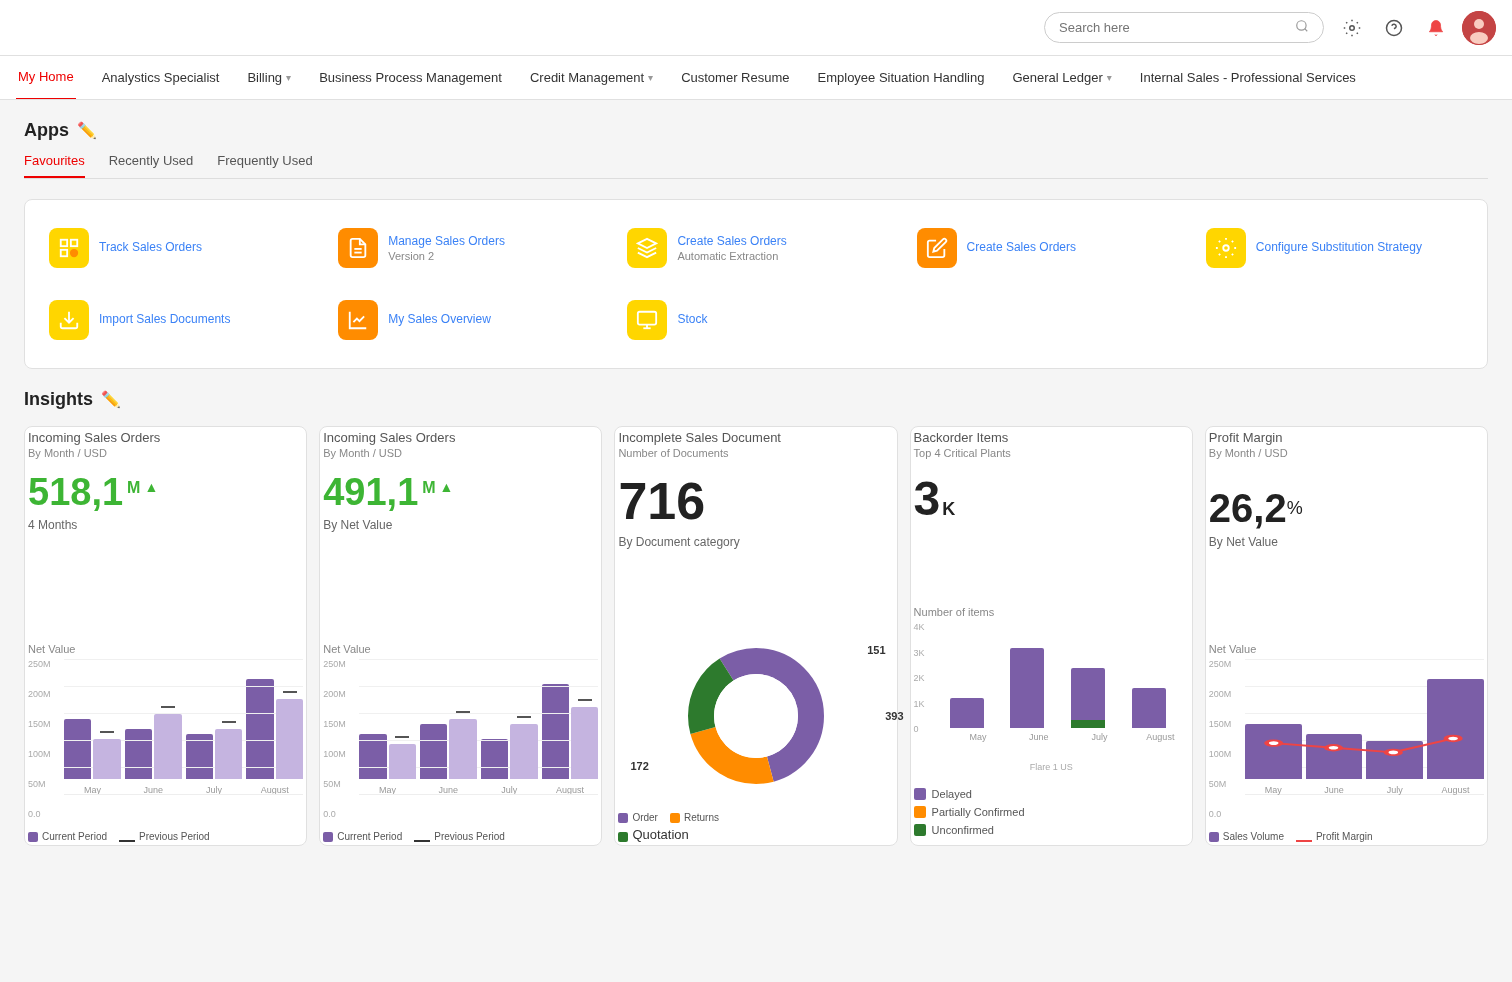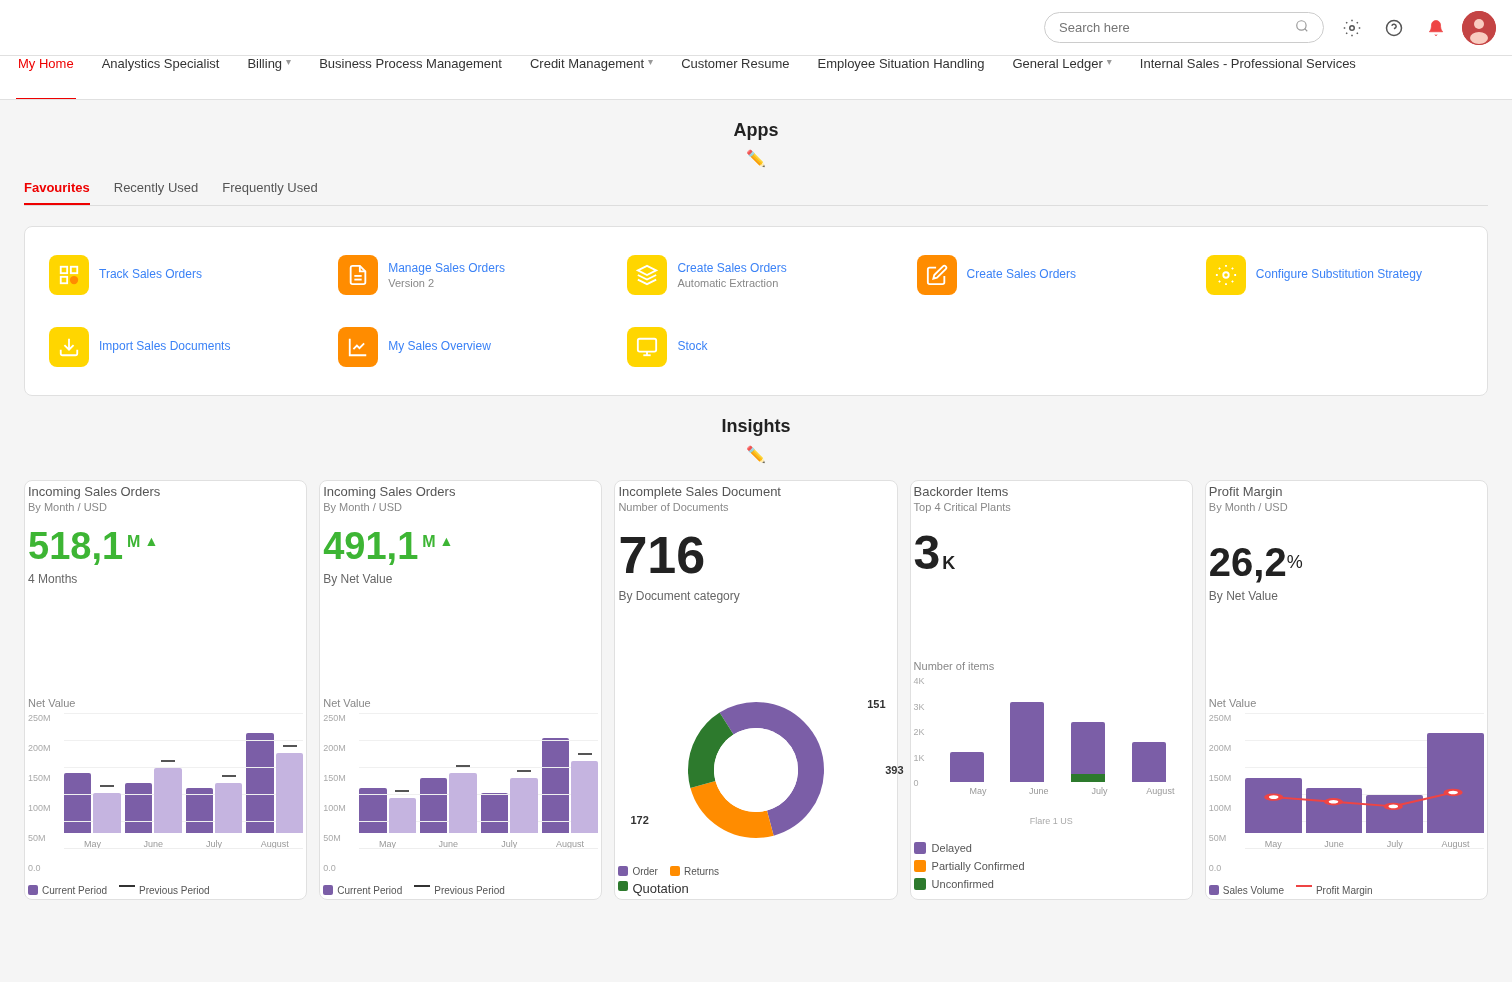--- a/index.html
+++ b/index.html
@@ -71,40 +71,39 @@
       overflow-x: auto;
       white-space: nowrap;
     }
     .nav-item {
       font-size: 13px;
       color: #333;
       cursor: pointer;
       padding: 0 2px;
       height: 44px;
       display: flex;
-      align-items: flex-start;
+      align-items: center;
       gap: 4px;
     }
     .nav-item.active {
       color: #e00;
       border-bottom: 2px solid #e00;
       font-weight: 500;
     }
     .nav-item .chevron { font-size: 10px; color: #999; }
 
     
     .main-content { padding: 20px 24px; }
 
     
     .section-header {
       display: flex;
       align-items: center;
       gap: 8px;
       margin-bottom: 12px;
-      flex-direction: column;
     }
     .section-title {
       font-size: 18px;
       font-weight: 600;
       color: #222;
     }
     .edit-icon {
       font-size: 16px;
       cursor: pointer;
     }
@@ -117,21 +116,21 @@
     }
     .tab-item {
       font-size: 13px;
       color: #555;
       cursor: pointer;
       padding-bottom: 8px;
     }
     .tab-item.active {
       color: #e00;
       border-bottom: 2px solid #e00;
-      font-weight: 700;
+      font-weight: 400;
     }
 
     .apps-grid {
       display: grid;
       grid-template-columns: repeat(5, 1fr);
       gap: 16px;
       margin-bottom: 20px;
       background: #fff;
       border: 1px solid #e0e0e0;
       border-radius: 8px;
@@ -193,21 +192,21 @@
     
     .chart-area { flex: 1; display: flex; flex-direction: column; justify-content: flex-end; }
     .chart-legend {
       display: flex;
       gap: 12px;
       margin-top: 12px;
       font-size: 10px;
       color: #555;
       flex-wrap: wrap;
     }
-    .legend-item { display: flex; align-items: flex-start; gap: 4px; }
+    .legend-item { display: flex; align-items: flex-end; gap: 4px; }
     .legend-dot { width: 10px; height: 10px; border-radius: 2px; }
     .legend-line { width: 16px; height: 2px; background: #333; }
 
     
     .donut-container {
       display: flex;
       flex-direction: column;
       align-items: center;
       margin: 8px 0;
       position: relative;

